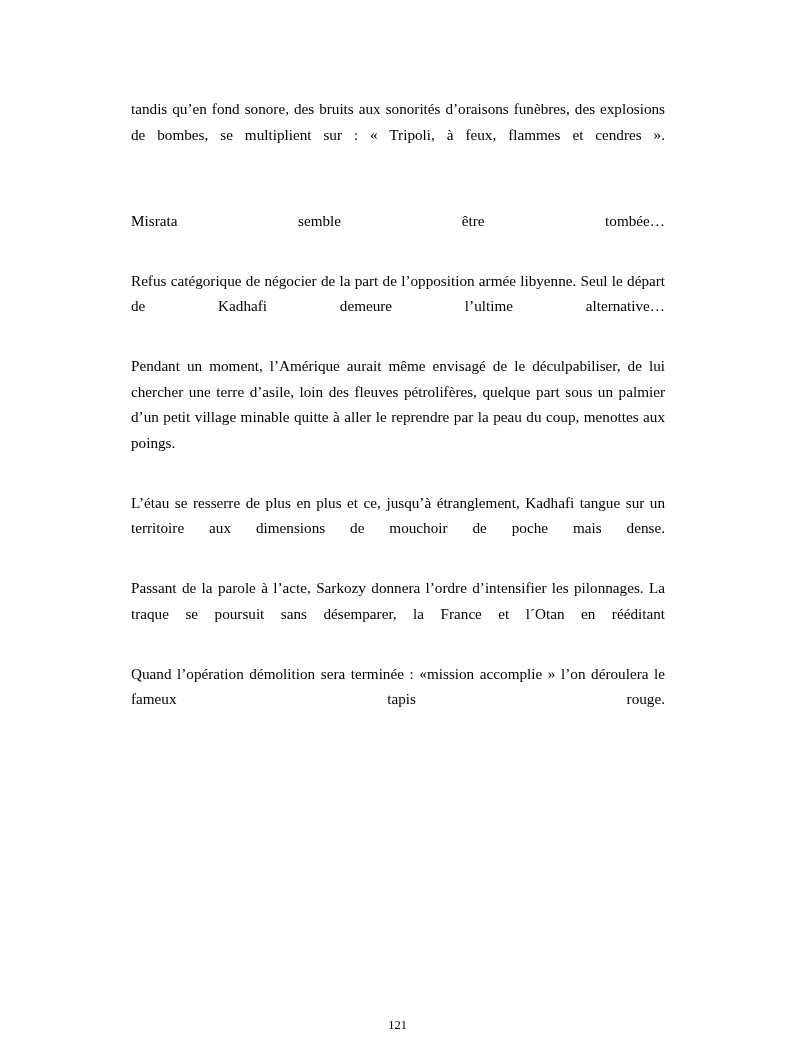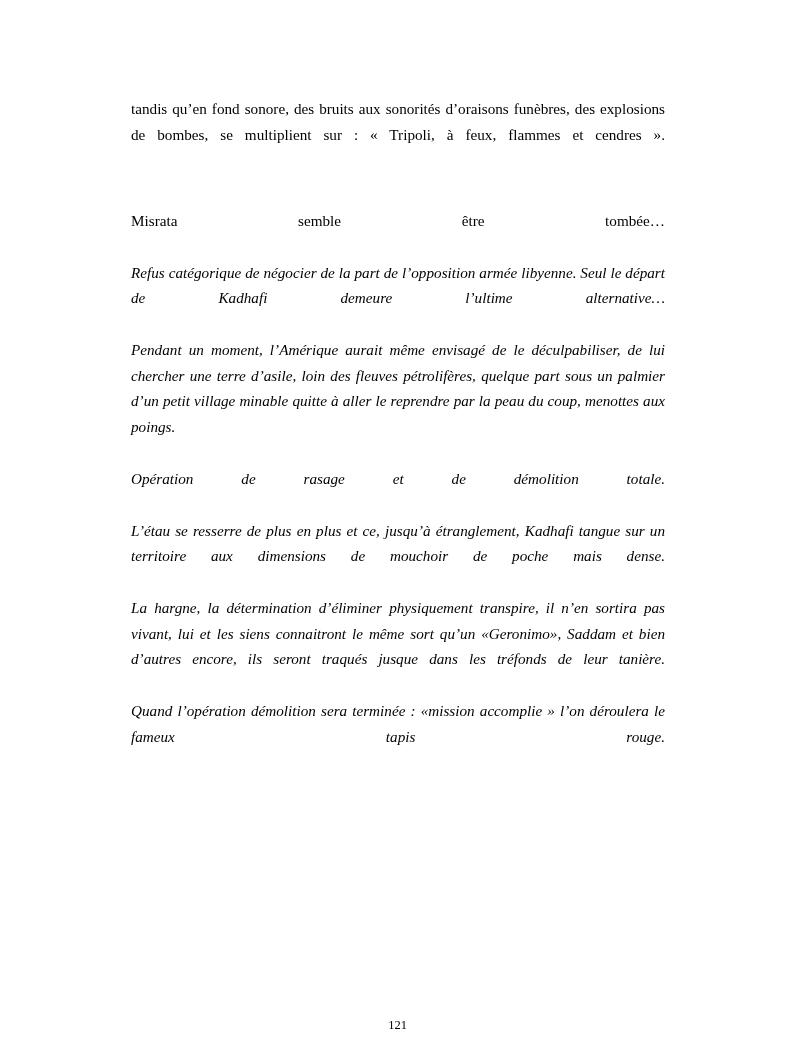--- a/index.html
+++ b/index.html
@@ -34,22 +34,21 @@
     line-height: 25.5px;
     text-align: justify;
     text-justify: inter-word;
     margin: 0;
     hyphens: none;
   }
   .para.spaced {
     margin-top: 35px;
   }
   .para.tight {
-    margin-top: 1px;
-    font-style: italic;
+    margin-top: 9px;
   }
   
   .para:after {
     content: "";
     display: inline-block;
     width: 100%;
   }
   .page-number {
     position: absolute;
     left: 0;
@@ -63,20 +62,19 @@
 </style>
 </head>
 <body>
 
 <div class="page">
   <div class="content">
     <p class="para">tandis qu’en fond sonore, des bruits aux sonorités d’oraisons funèbres, des explosions de bombes, se multiplient sur : « Tripoli, à feux, flammes et cendres ».</p>
     <p class="para spaced">Misrata semble être tombée…</p>
     <p class="para tight">Refus catégorique de négocier de la part de l’opposition armée libyenne. Seul le départ de Kadhafi demeure l’ultime alternative…</p>
     <p class="para tight">Pendant un moment, l’Amérique aurait même envisagé de le déculpabiliser, de lui chercher une terre d’asile, loin des fleuves pétrolifères, quelque part sous un palmier d’un petit village minable quitte à aller le reprendre par la peau du coup, menottes aux poings.</p>
-    <p class="para tight">Opération de rasage et de démolition totale.</p>
     <p class="para tight">L’étau se resserre de plus en plus et ce, jusqu’à étranglement, Kadhafi tangue sur un territoire aux dimensions de mouchoir de poche mais dense.</p>
-    <p class="para tight">La hargne, la détermination d’éliminer physiquement transpire, il n’en sortira pas vivant, lui et les siens connaitront le même sort qu’un «Geronimo», Saddam et bien d’autres encore, ils seront traqués jusque dans les tréfonds de leur tanière.</p>
+    <p class="para tight">Passant de la parole à l’acte, Sarkozy donnera l’ordre d’intensifier les pilonnages. La traque se poursuit sans désemparer, la France et l´Otan en rééditant</p>
     <p class="para tight">Quand l’opération démolition sera terminée : «mission accomplie » l’on déroulera le fameux tapis rouge.</p>
 
   </div>
   <div class="page-number">121</div>
 </div>
 
 </body></html>

